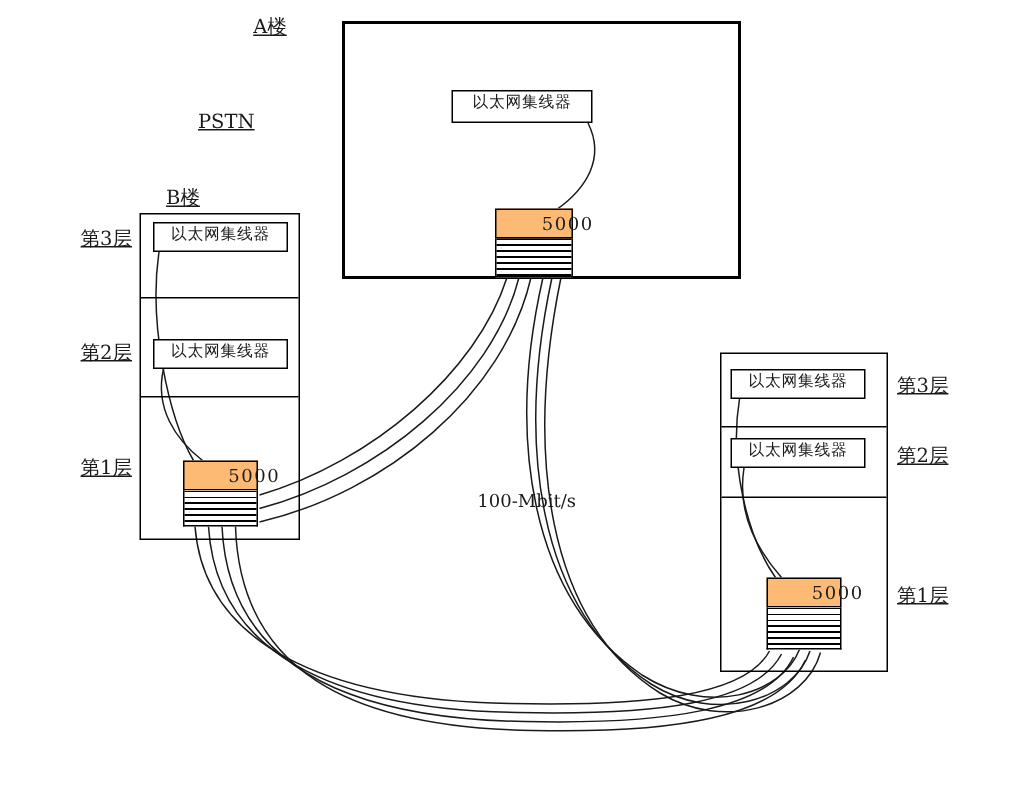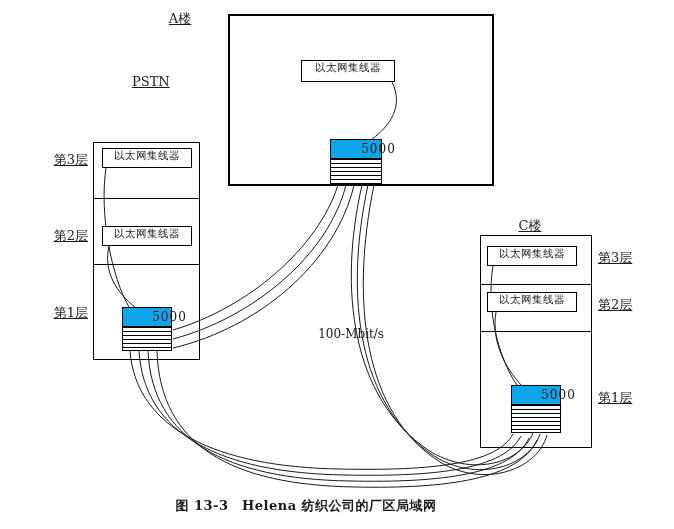--- a/index.html
+++ b/index.html
@@ -15,21 +15,21 @@
   .bldg { position:absolute; border:1px solid #000; background:transparent; }
   .bldg-a { border-width:2px; }
   .divider { position:absolute; left:0; width:100%; height:0; border-top:1px solid #000; }
   .hubbox {
     position:absolute; border:1px solid #000; background:#fff;
     font-size:10.5px; display:flex; align-items:flex-start; justify-content:center;
     letter-spacing:0.5px;
   }
   .device { position:absolute; background:#fff; }
   .device .dbox {
-    border:1.5px solid #000; height:20px; background:#0ea5e9;
+    border:1.5px solid #000; height:20px; background:#fdba74;
     display:flex; align-items:center; justify-content:center;
     font-size:12px; letter-spacing:1px;padding-left:45px;
   }
   .device .stripes {
     border:1.5px solid #000; border-top:none;
     background:repeating-linear-gradient(to bottom,#000 0px,#000 1.3px,#fff 1.3px,#fff 4px);
   }
   .fiberlbl { position:absolute; font-size:12px; text-align:right; line-height:1.7; }
   .caption { position:absolute; font-weight:bold; font-size:13px; text-align:center; letter-spacing:0.5px; }
 </style>
@@ -68,39 +68,39 @@
   <div class="lbl" style="left:132px; top:74px; width:60px; text-align:left;">PSTN</div>
   <div class="bldg bldg-a" style="left:228px; top:14px; width:266px; height:172px;"></div>
   <div class="hubbox" style="left:301px; top:60px; width:94px; height:22px;">
     <span>以太网集线器</span>
   </div>
   <div class="device" style="left:330px; top:139px; width:52px;">
     <div class="dbox">5000</div>
     <div class="stripes" style="height:26px;"></div>
   </div>
 
+  <div class="lbl" style="left:70px; top:125px; width:104px; text-align:center;">B楼</div>
   <div class="bldg" style="left:93px; top:142px; width:107px; height:218px;">
     <div class="divider" style="top:55px;"></div>
     <div class="divider" style="top:121px;"></div>
   </div>
   <div class="lbl" style="left:46px; top:152px; width:42px; text-align:right;">第3层</div>
   <div class="lbl" style="left:46px; top:228px; width:42px; text-align:right;">第2层</div>
   <div class="lbl" style="left:46px; top:305px; width:42px; text-align:right;">第1层</div>
   <div class="hubbox" style="left:102px; top:148px; width:90px; height:20px;">
     <span>以太网集线器</span>
   </div>
   <div class="hubbox" style="left:102px; top:226px; width:90px; height:20px;">
     <span>以太网集线器</span>
   </div>
   <div class="device" style="left:122px; top:307px; width:50px;">
     <div class="dbox">5000</div>
     <div class="stripes" style="height:24px;"></div>
   </div>
 
-  <div class="lbl" style="left:480px; top:218px; width:100px; text-align:center;">C楼</div>
   <div class="bldg" style="left:480px; top:235px; width:112px; height:213px;">
     <div class="divider" style="top:48px;"></div>
     <div class="divider" style="top:95px;"></div>
   </div>
   <div class="lbl" style="left:598px; top:250px; width:44px; text-align:left;">第3层</div>
   <div class="lbl" style="left:598px; top:297px; width:44px; text-align:left;">第2层</div>
   <div class="lbl" style="left:598px; top:390px; width:44px; text-align:left;">第1层</div>
   <div class="hubbox" style="left:487px; top:246px; width:90px; height:20px;">
     <span>以太网集线器</span>
   </div>
@@ -109,15 +109,14 @@
   </div>
   <div class="device" style="left:511px; top:385px; width:50px;">
     <div class="dbox">5000</div>
     <div class="stripes" style="height:28px;"></div>
   </div>
 
   <div class="fiberlbl" style="left:280px; top:324px; width:104px;">
     <div>100-Mbit/s</div>
   </div>
 
-  <div class="caption" style="left:0; top:497px; width:612px;">图 13-3　Helena 纺织公司的厂区局域网</div>
 
 </div>
 
 </body></html>

